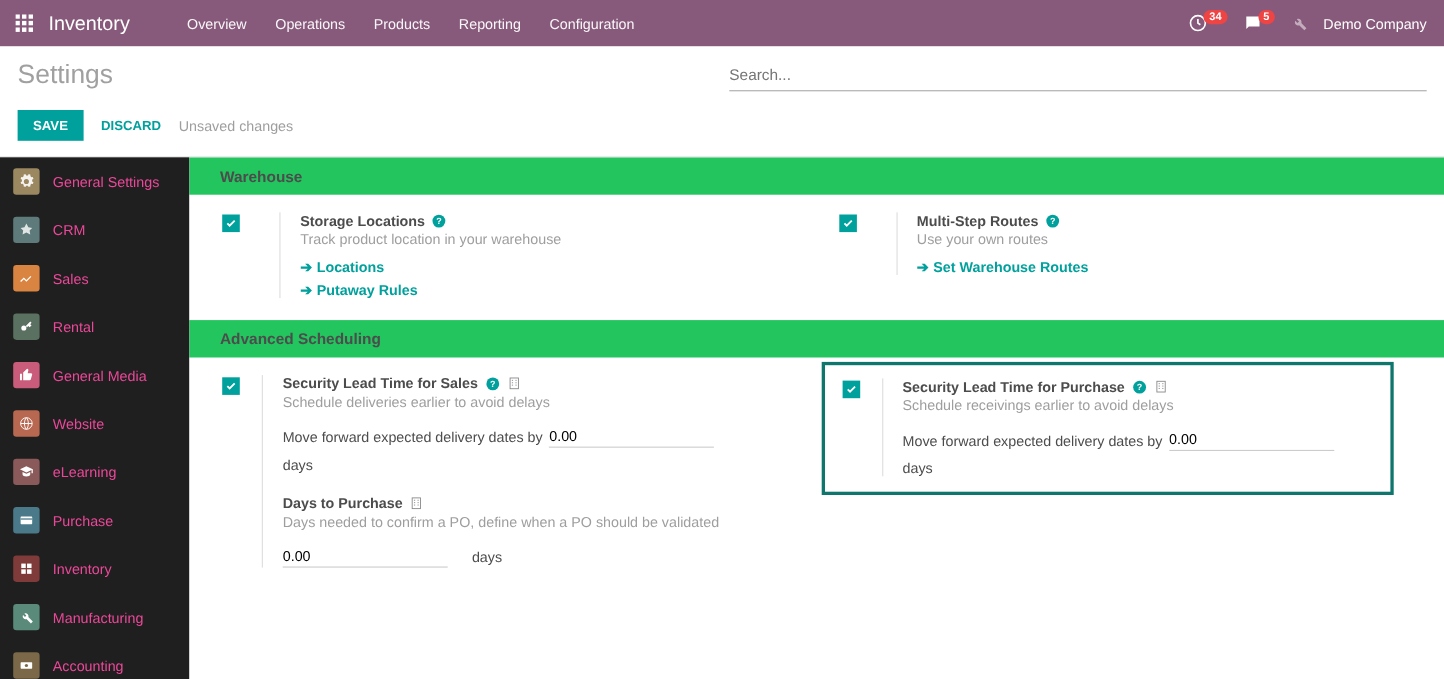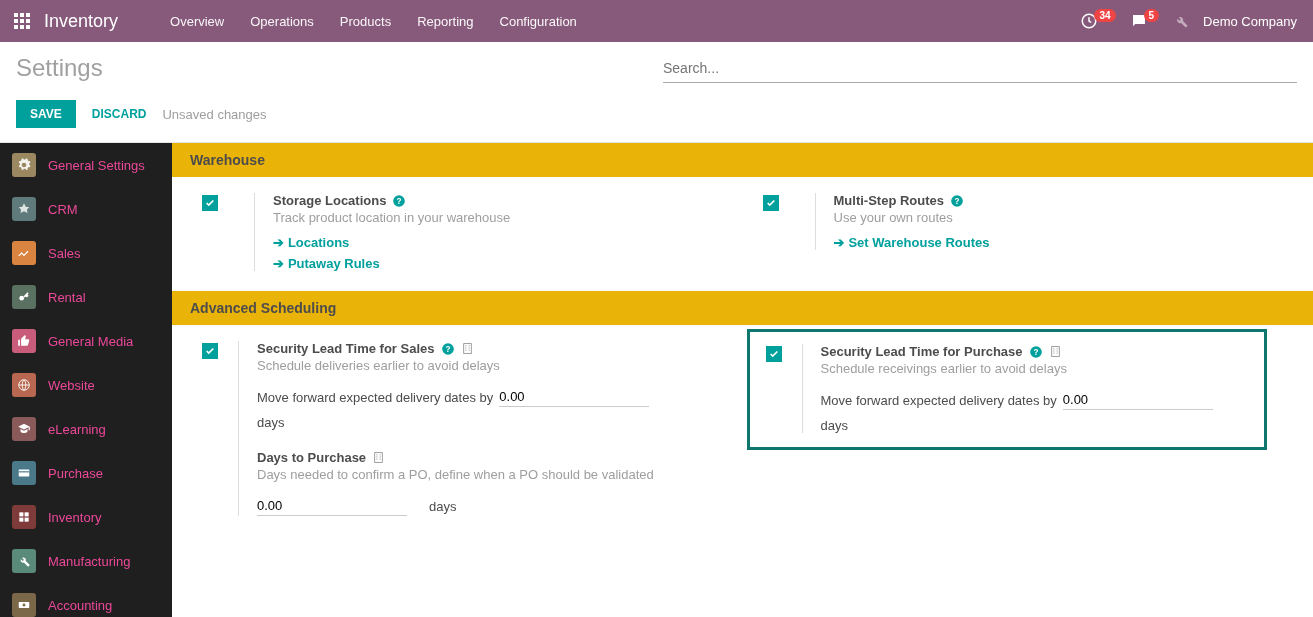--- a/index.html
+++ b/index.html
@@ -43,21 +43,21 @@
 .ic-rental { background: #5a7060; }
 .ic-social { background: #c95c7a; }
 .ic-website { background: #b86850; }
 .ic-elearn { background: #8a5a5a; }
 .ic-purchase { background: #4a7a8a; }
 .ic-inventory { background: #7f3a3a; }
 .ic-mfg { background: #5a8a7a; }
 .ic-account { background: #7a6848; }
 
 .content { flex: 1; overflow-y: auto; padding: 0; }
-.section-head { background: #eab308; padding: 9px 18px; font-weight: bold; color: #4c4c4c; font-size: 14px; }
+.section-head { background: #22c55e; padding: 9px 28px; font-weight: bold; color: #4c4c4c; font-size: 14px; }
 .section-body { padding: 16px 30px 20px 30px; display: flex; }
 .col { flex: 1; display: flex; gap: 36px; align-items: flex-start; }
 .col-left { padding-right: 30px; }
 .col-right { padding-left: 10px; }
 .chk { width: 16px; height: 16px; background: #00a09d; display: flex; align-items: center; justify-content: center; margin-top: 2px; cursor: pointer; flex-shrink: 0; }
 .chk svg { width: 10px; height: 10px; }
 .setting-text { border-left: 1px solid #ddd; padding-left: 18px; flex: 1; }
 .setting-label { font-weight: bold; color: #4c4c4c; display: flex; align-items: center; gap: 6px; font-size: 13px; }
 .help-icon { color: #00a09d; cursor: pointer; }
 .bldg-icon { color: #888; }

